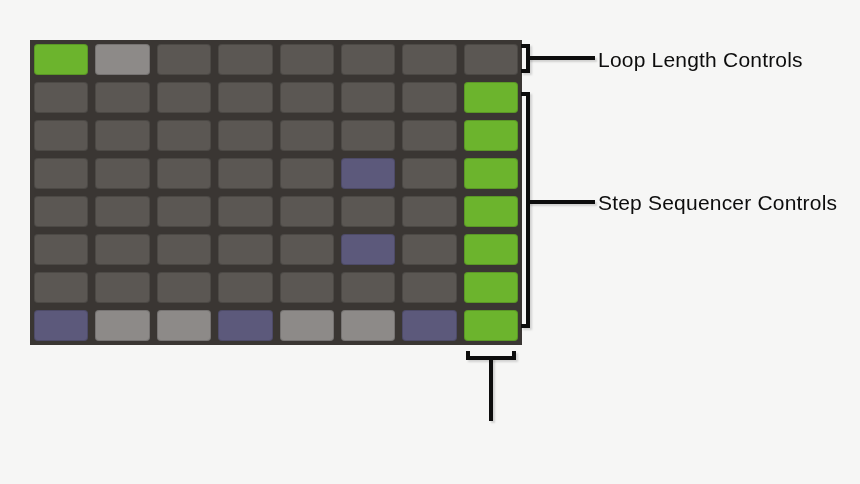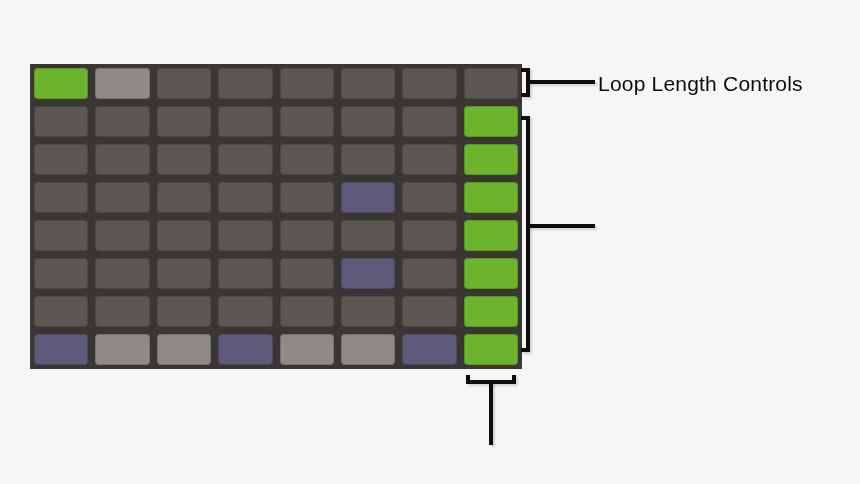--- a/index.html
+++ b/index.html
@@ -10,21 +10,20 @@
     width: 860px;
     height: 484px;
     position: relative;
     background: #f6f6f5;
     font-family: "Liberation Sans", sans-serif;
     overflow: hidden;
   }
   .stage {
     position: absolute;
     inset: 0;
-    margin-top: 24px;
   }
   
   .pad-grid {
     position: absolute;
     left: 30px;
     top: 40px;
     width: 492px;
     height: 305px;
     background: var(--panel, #3a3633);
     display: grid;
@@ -152,17 +151,18 @@
       <div class="pad pad-purple"></div>
       <div class="pad pad-green"></div>
     </div>
 
   <div class="bracket-right" id="loop-bracket"></div>
   <div class="stroke" id="loop-line"></div>
   <div class="label" id="loop-label">Loop Length Controls</div>
 
   <div class="bracket-right" id="step-bracket"></div>
   <div class="stroke" id="step-line"></div>
+  <div class="label" id="step-label">Step Sequencer Controls</div>
 
   <div class="bracket-up" id="play-bracket"></div>
   <div class="stroke" id="play-stem"></div>
 
 </div>
 
 </body></html>

